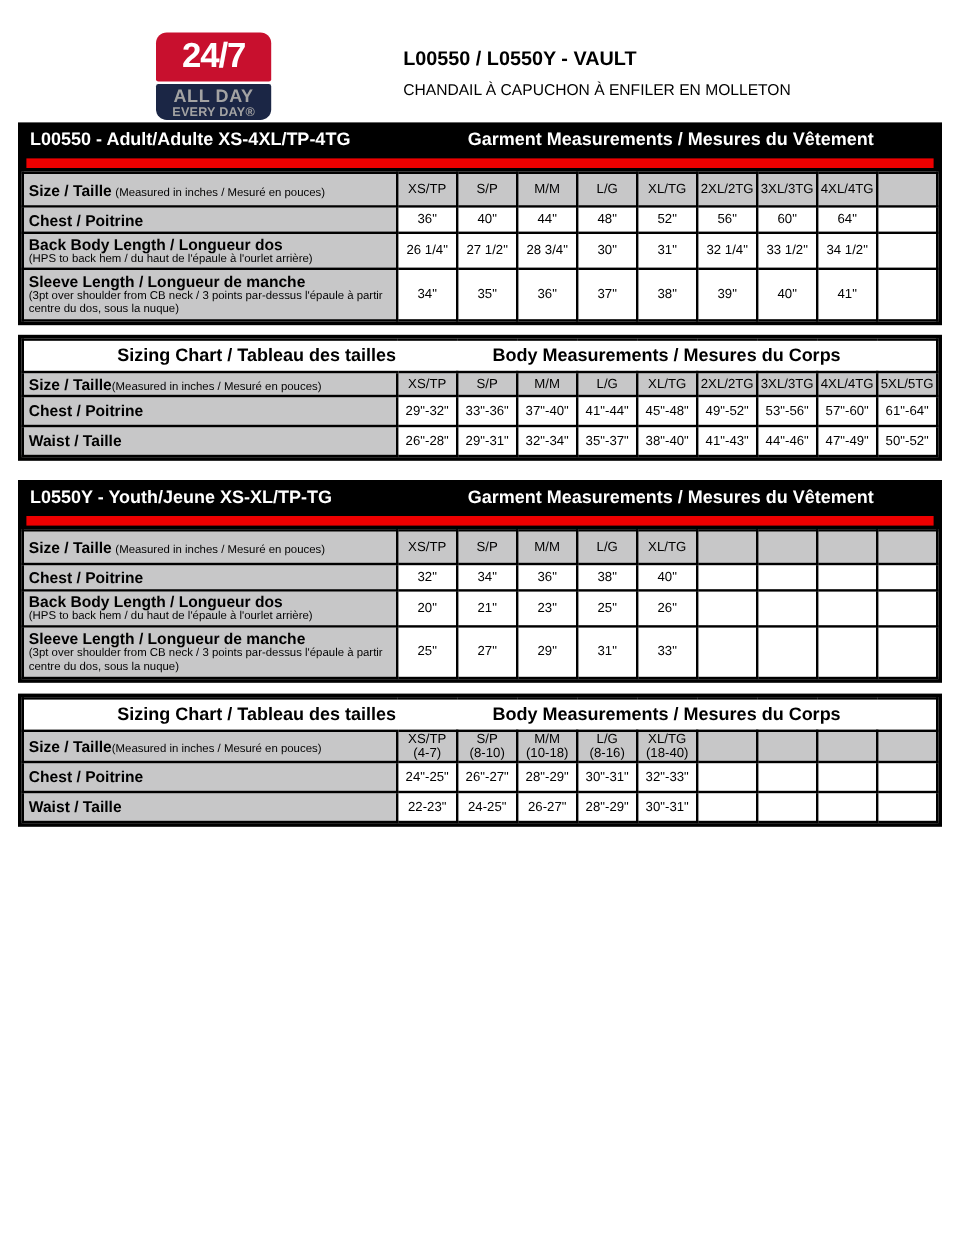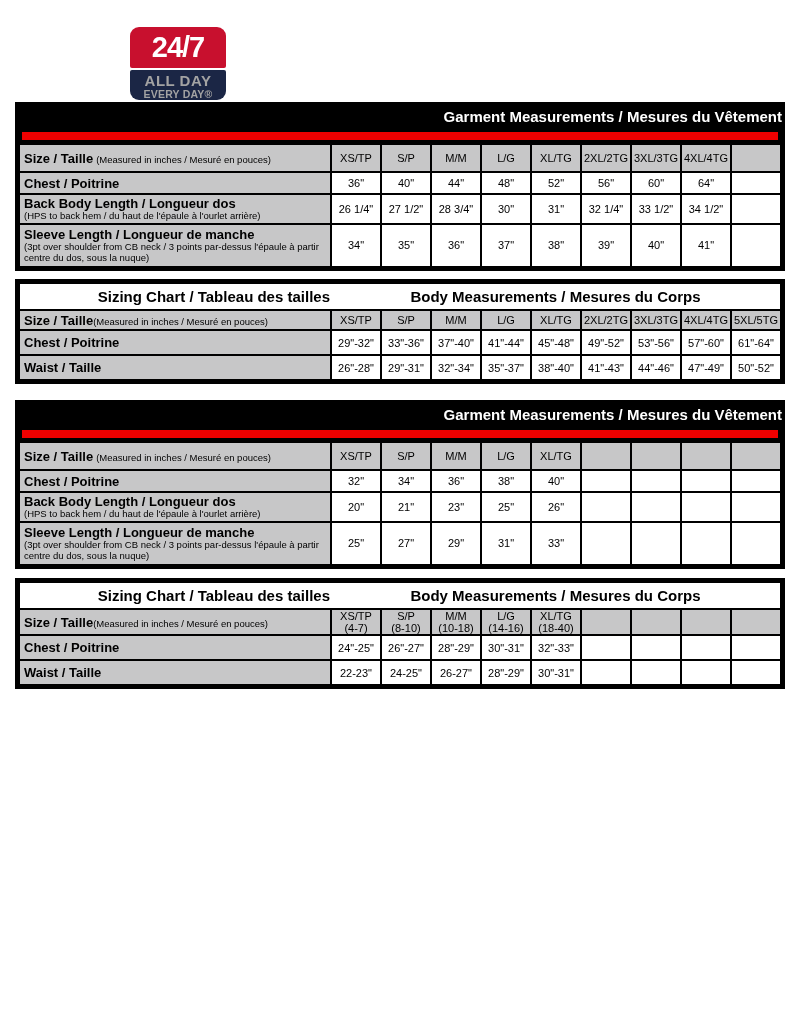--- a/index.html
+++ b/index.html
@@ -33,21 +33,21 @@
   .tbl {
     position:absolute; left:15px; width:770px;
     background:#000; padding:0 3px 3px 3px;
   }
   .tbl.sizing { padding-top:3px; }
   #t0 { top:102px; } #t1 { top:279px; } #t2 { top:400px; } #t3 { top:578px; }
 
   .band { height:29px; display:flex; align-items:center; color:#fff;
           font-size:15px; font-weight:700; }
   .band .bl { width:318px; padding-left:7px; white-space:nowrap; }
-  .band .br { flex:1; text-align:right; white-space:nowrap; }
+  .band .br { flex:1; text-align:center; white-space:nowrap; }
   .stripe { height:8px; background:var(--stripe-red,#EE0000); margin:1px 4px 3px 4px; }
 
   table { width:100%; border-collapse:collapse; table-layout:fixed; background:#fff; }
   td { border:2px solid #000; text-align:center; font-size:11px;
        padding:0 1px; overflow:hidden; vertical-align:middle; }
   td.lab { text-align:left; background:var(--cell-gray,#C7C7C8); padding:1px 4px; }
   tr.hdr td { background:var(--cell-gray,#C7C7C8);margin-top:12px; }
 
   .lab .main { font-size:13px; font-weight:700; }
   .lab .note-inline { font-size:9.5px; font-weight:400; }
@@ -76,24 +76,27 @@
   <div class="logo-top">
     <span>24/7</span>
   </div>
   <div class="logo-bottom">
     <div class="logo-line1">ALL DAY</div>
     <div class="logo-line2">EVERY DAY®</div>
   </div>
 </div>
 
 <div class="titles">
+  <div class="title-main">L00550 / L0550Y - VAULT</div>
+  <div class="title-sub">CHANDAIL À CAPUCHON À ENFILER EN MOLLETON</div>
 </div>
 
 <section class="tbl garment" id="t0">
     <div class="band">
+      <span class="bl">L00550 - Adult/Adulte XS-4XL/TP-4TG</span>
       <span class="br">Garment Measurements / Mesures du Vêtement</span>
     </div>
     <div class="stripe"></div>
     <table>
       <colgroup>
         <col style="width: 312px;">
         <col>
         <col>
         <col>
         <col>
@@ -220,20 +223,21 @@
           <td>41"-43"</td>
           <td>44"-46"</td>
           <td>47"-49"</td>
           <td>50"-52"</td>
         </tr>
       </tbody>
     </table>
   </section>
 <section class="tbl garment" id="t2">
     <div class="band">
+      <span class="bl">L0550Y - Youth/Jeune XS-XL/TP-TG</span>
       <span class="br">Garment Measurements / Mesures du Vêtement</span>
     </div>
     <div class="stripe"></div>
     <table>
       <colgroup>
         <col style="width: 312px;">
         <col>
         <col>
         <col>
         <col>
@@ -331,21 +335,21 @@
           <td>
             <div class="colsub">S/P</div>
             <div class="colsub">(8-10)</div>
           </td>
           <td>
             <div class="colsub">M/M</div>
             <div class="colsub">(10-18)</div>
           </td>
           <td>
             <div class="colsub">L/G</div>
-            <div class="colsub">(14-16)</div>
+            <div class="colsub">(8-16)</div>
           </td>
           <td>
             <div class="colsub">XL/TG</div>
             <div class="colsub">(18-40)</div>
           </td>
           <td>
             <div class="colsub"></div>
             <div class="colsub"></div>
           </td>
           <td>

